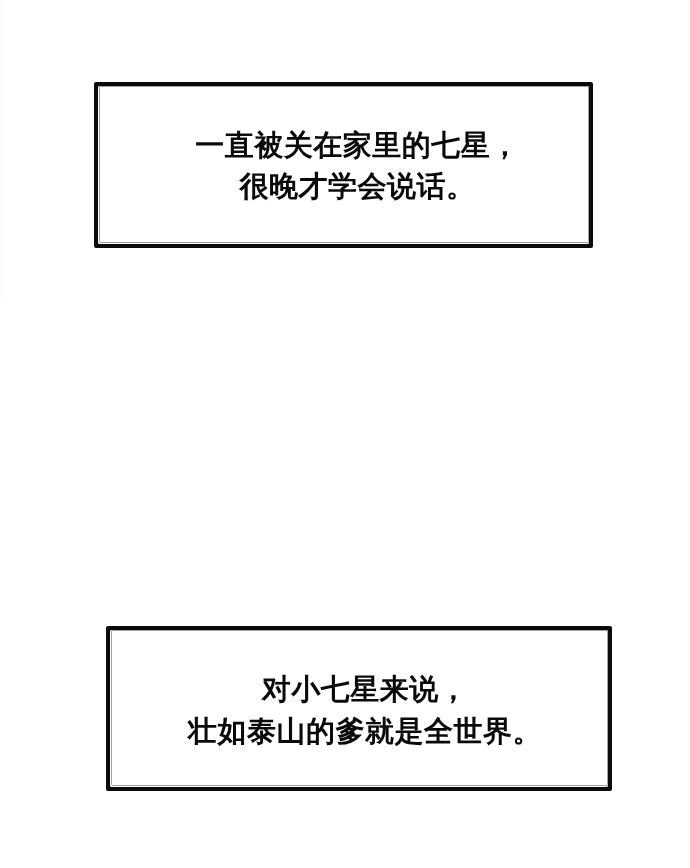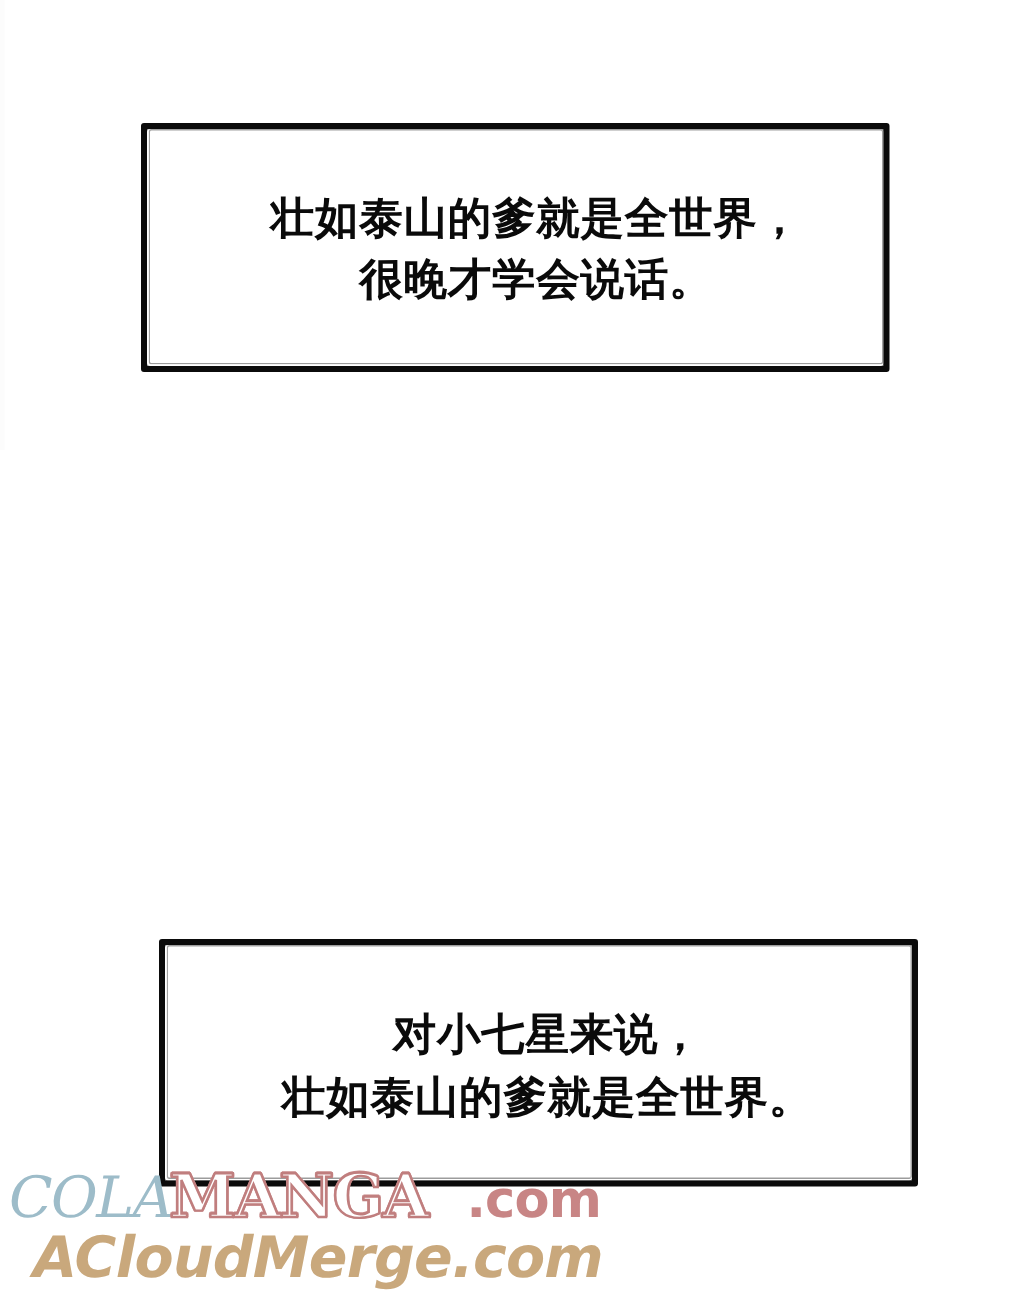--- a/index.html
+++ b/index.html
@@ -171,29 +171,23 @@
   }
 </style>
 </head>
 <body>
 
 <div id="page">
 
   <div class="edge-artifact"></div>
 
   <div class="panel" id="panel-1">
-    <div class="panel-text">壮如泰山的爹就是全世界，
+    <div class="panel-text">一直被关在家里的七星，
 很晚才学会说话。</div>
   </div>
 
   <div class="panel" id="panel-2">
     <div class="panel-text">对小七星来说，
 壮如泰山的爹就是全世界。</div>
   </div>
 
-  <div id="watermark">
-    <div class="wm-line-1">
-      <span class="wm-cola">COLA</span><span class="wm-manga">MANGA</span><span class="wm-dotcom-1">.com</span>
-    </div>
-    <div class="wm-line-2">ACloudMerge.com</div>
-  </div>
 
 </div>
 
 </body></html>

